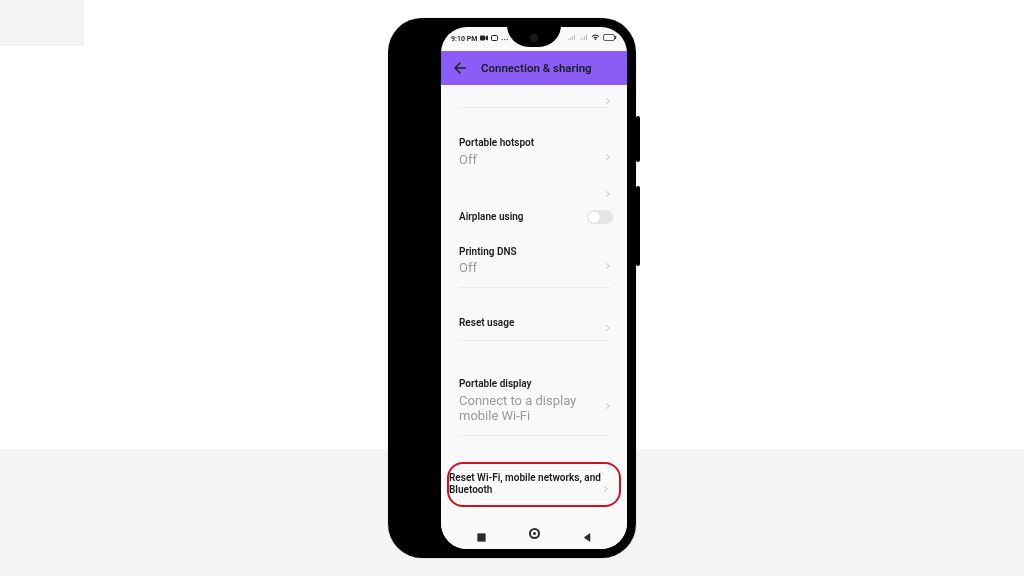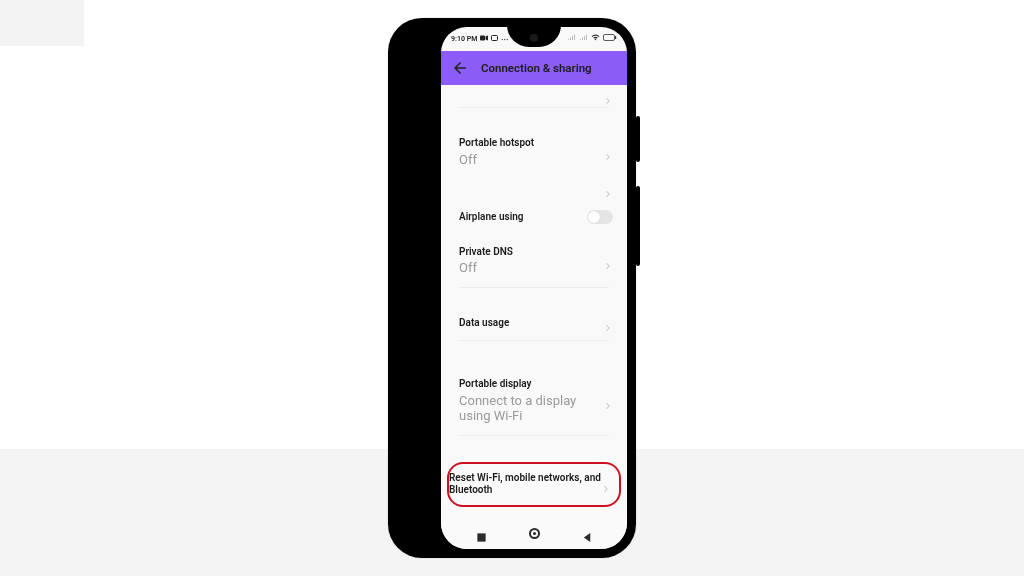--- a/index.html
+++ b/index.html
@@ -133,43 +133,43 @@
               <path d="M9 6l6 6-6 6" fill="none" stroke="currentColor" stroke-width="2.5" stroke-linecap="round" stroke-linejoin="round"></path>
             </svg></span>
       </div>
 
       <div class="row">
         <div class="label">Airplane using</div>
         <span class="toggle"></span>
       </div>
 
       <div class="row">
-        <div class="label">Private DNS</div>
+        <div class="label">Printing DNS</div>
         <div class="sub">Off</div>
         <span class="chev"><svg viewBox="0 0 24 24" width="10" height="10">
               <path d="M9 6l6 6-6 6" fill="none" stroke="currentColor" stroke-width="2.5" stroke-linecap="round" stroke-linejoin="round"></path>
             </svg></span>
       </div>
       <div class="divider"></div>
 
       <div class="gap"></div>
 
       <div class="row">
-        <div class="label">Data usage</div>
+        <div class="label">Reset usage</div>
         <span class="chev"><svg viewBox="0 0 24 24" width="10" height="10">
               <path d="M9 6l6 6-6 6" fill="none" stroke="currentColor" stroke-width="2.5" stroke-linecap="round" stroke-linejoin="round"></path>
             </svg></span>
       </div>
       <div class="divider"></div>
 
       <div class="gap-lg"></div>
 
       <div class="row">
         <div class="label">Portable display</div>
-        <div class="sub">Connect to a display using Wi-Fi</div>
+        <div class="sub">Connect to a display mobile Wi-Fi</div>
         <span class="chev"><svg viewBox="0 0 24 24" width="10" height="10">
               <path d="M9 6l6 6-6 6" fill="none" stroke="currentColor" stroke-width="2.5" stroke-linecap="round" stroke-linejoin="round"></path>
             </svg></span>
       </div>
       <div class="divider"></div>
 
       <div class="gap-lg"></div>
 
       <div class="row highlighted">
         <div class="label multi">Reset Wi-Fi, mobile networks, and Bluetooth</div>

